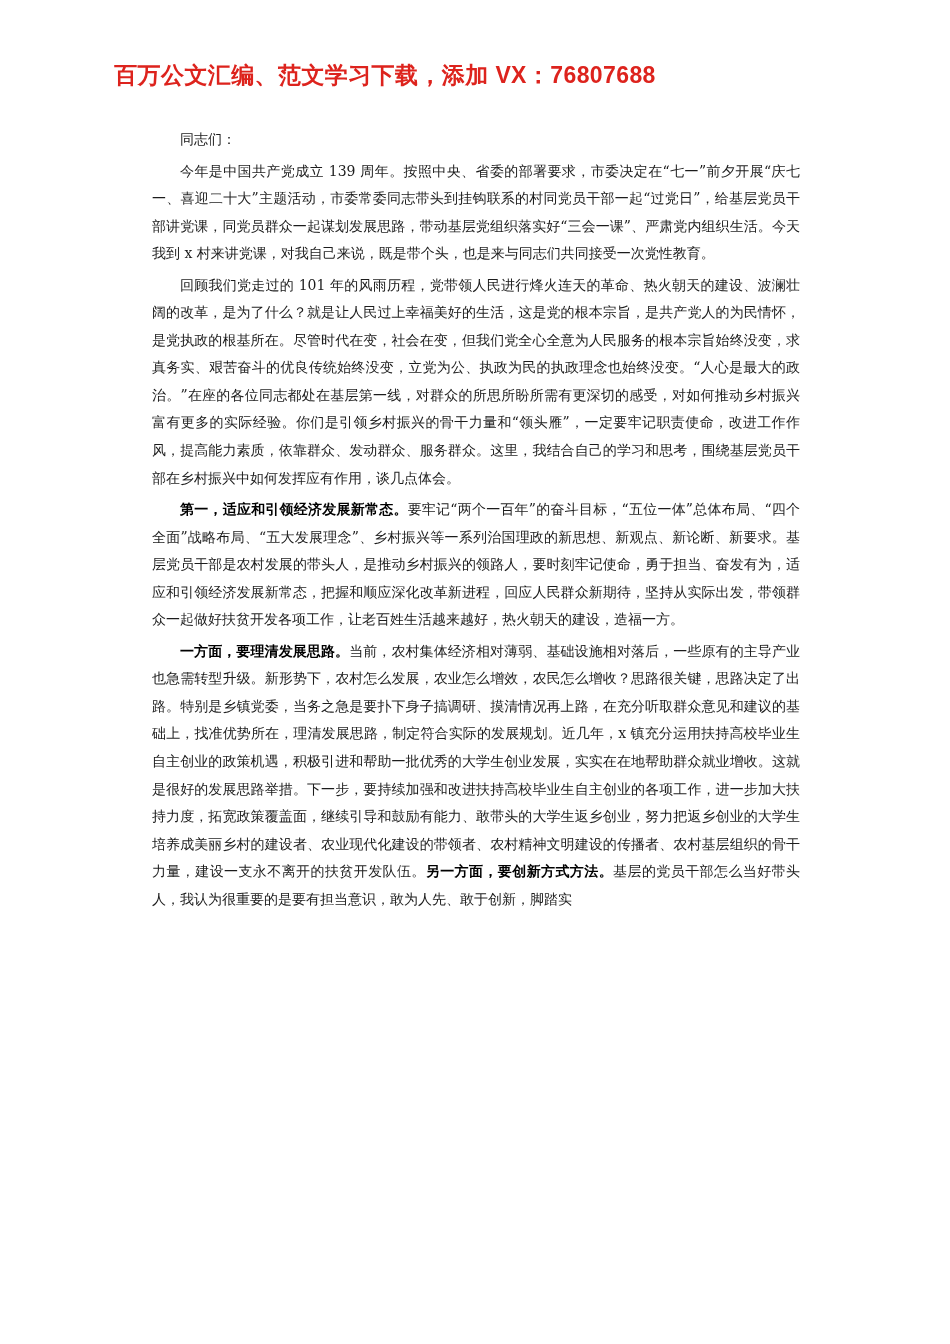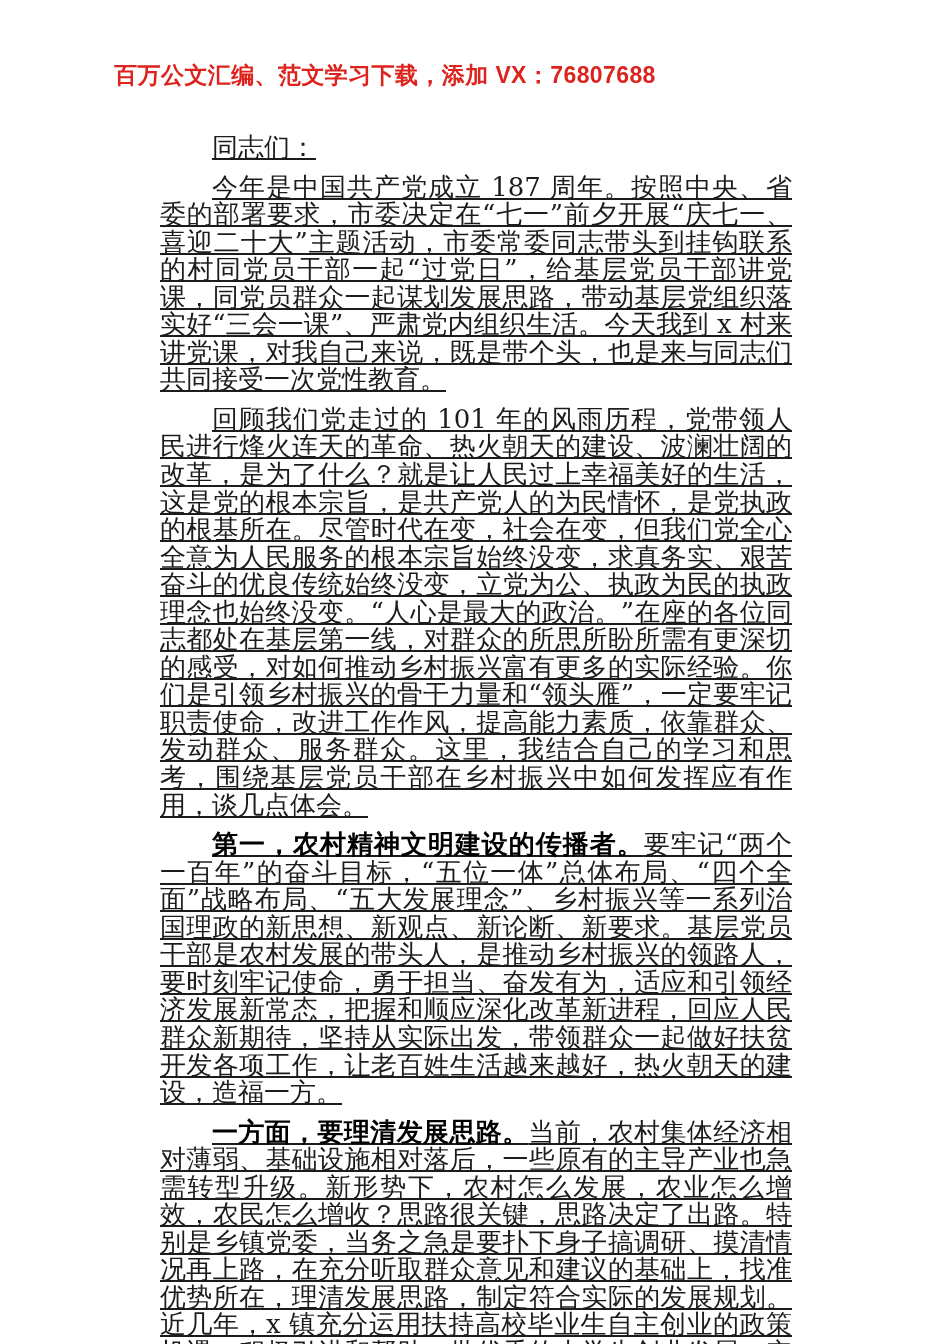--- a/index.html
+++ b/index.html
@@ -45,61 +45,60 @@
 
   
   .doc-body {
     position: absolute;
     left: 148px;
     top: 122px;
     width: 656px;
   }
 
   .para {
-    margin: 12px;
+    margin: 4px;
     padding: 0;
-    font-size: 26px;
+    font-size: 14px;
     line-height: 27.55px;
     text-align: justify;
     text-justify: inter-ideograph;
     text-indent: 2em;
     color: #1c1c1c;
     word-break: break-all;
     font-family: "DejaVu Serif", "Liberation Serif", serif;
-    text-decoration: underline;
   }
 
   .para b,
   .para .bold {
     font-weight: 700;
     color: #000000;
   }
 </style>
 </head>
 <body>
 
 <div class="page">
 
   <div class="ad-header">百万公文汇编、范文学习下载，添加 VX：76807688</div>
 
   <div class="doc-body">
 
     <p class="para">同志们：</p>
 
     <p class="para">
-      <span>今年是中国共产党成立 187 周年。按照中央、省委的部署要求，市委决定在“七一”前夕开展“庆七一、喜迎二十大”主题活动，市委常委同志带头到挂钩联系的村同党员干部一起“过党日”，给基层党员干部讲党课，同党员群众一起谋划发展思路，带动基层党组织落实好“三会一课”、严肃党内组织生活。今天我到 x 村来讲党课，对我自己来说，既是带个头，也是来与同志们共同接受一次党性教育。</span>
+      <span>今年是中国共产党成立 139 周年。按照中央、省委的部署要求，市委决定在“七一”前夕开展“庆七一、喜迎二十大”主题活动，市委常委同志带头到挂钩联系的村同党员干部一起“过党日”，给基层党员干部讲党课，同党员群众一起谋划发展思路，带动基层党组织落实好“三会一课”、严肃党内组织生活。今天我到 x 村来讲党课，对我自己来说，既是带个头，也是来与同志们共同接受一次党性教育。</span>
     </p>
 
 
     <p class="para">
       <span>回顾我们党走过的 101 年的风雨历程，党带领人民进行烽火连天的革命、热火朝天的建设、波澜壮阔的改革，是为了什么？就是让人民过上幸福美好的生活，这是党的根本宗旨，是共产党人的为民情怀，是党执政的根基所在。尽管时代在变，社会在变，但我们党全心全意为人民服务的根本宗旨始终没变，求真务实、艰苦奋斗的优良传统始终没变，立党为公、执政为民的执政理念也始终没变。“人心是最大的政治。”在座的各位同志都处在基层第一线，对群众的所思所盼所需有更深切的感受，对如何推动乡村振兴富有更多的实际经验。你们是引领乡村振兴的骨干力量和“领头雁”，一定要牢记职责使命，改进工作作风，提高能力素质，依靠群众、发动群众、服务群众。这里，我结合自己的学习和思考，围绕基层党员干部在乡村振兴中如何发挥应有作用，谈几点体会。</span>
     </p>
 
     <p class="para">
-      <span class="bold">第一，农村精神文明建设的传播者。</span><span>要牢记“两个一百年”的奋斗目标，“五位一体”总体布局、“四个全面”战略布局、“五大发展理念”、乡村振兴等一系列治国理政的新思想、新观点、新论断、新要求。基层党员干部是农村发展的带头人，是推动乡村振兴的领路人，要时刻牢记使命，勇于担当、奋发有为，适应和引领经济发展新常态，把握和顺应深化改革新进程，回应人民群众新期待，坚持从实际出发，带领群众一起做好扶贫开发各项工作，让老百姓生活越来越好，热火朝天的建设，造福一方。</span>
+      <span class="bold">第一，适应和引领经济发展新常态。</span><span>要牢记“两个一百年”的奋斗目标，“五位一体”总体布局、“四个全面”战略布局、“五大发展理念”、乡村振兴等一系列治国理政的新思想、新观点、新论断、新要求。基层党员干部是农村发展的带头人，是推动乡村振兴的领路人，要时刻牢记使命，勇于担当、奋发有为，适应和引领经济发展新常态，把握和顺应深化改革新进程，回应人民群众新期待，坚持从实际出发，带领群众一起做好扶贫开发各项工作，让老百姓生活越来越好，热火朝天的建设，造福一方。</span>
     </p>
 
     <p class="para">
       <span class="bold">一方面，要理清发展思路。</span><span>当前，农村集体经济相对薄弱、基础设施相对落后，一些原有的主导产业也急需转型升级。新形势下，农村怎么发展，农业怎么增效，农民怎么增收？思路很关键，思路决定了出路。特别是乡镇党委，当务之急是要扑下身子搞调研、摸清情况再上路，在充分听取群众意见和建议的基础上，找准优势所在，理清发展思路，制定符合实际的发展规划。近几年，x 镇充分运用扶持高校毕业生自主创业的政策机遇，积极引进和帮助一批优秀的大学生创业发展，实实在在地帮助群众就业增收。这就是很好的发展思路举措。下一步，要持续加强和改进扶持高校毕业生自主创业的各项工作，进一步加大扶持力度，拓宽政策覆盖面，继续引导和鼓励有能力、敢带头的大学生返乡创业，努力把返乡创业的大学生培养成美丽乡村的建设者、农业现代化建设的带领者、农村精神文明建设的传播者、农村基层组织的骨干力量，建设一支永不离开的扶贫开发队伍。</span><span class="bold">另一方面，要创新方式方法。</span><span>基层的党员干部怎么当好带头人，我认为很重要的是要有担当意识，敢为人先、敢于创新，脚踏实</span>
     </p>
 
   </div>
 </div>
 
 </body></html>

